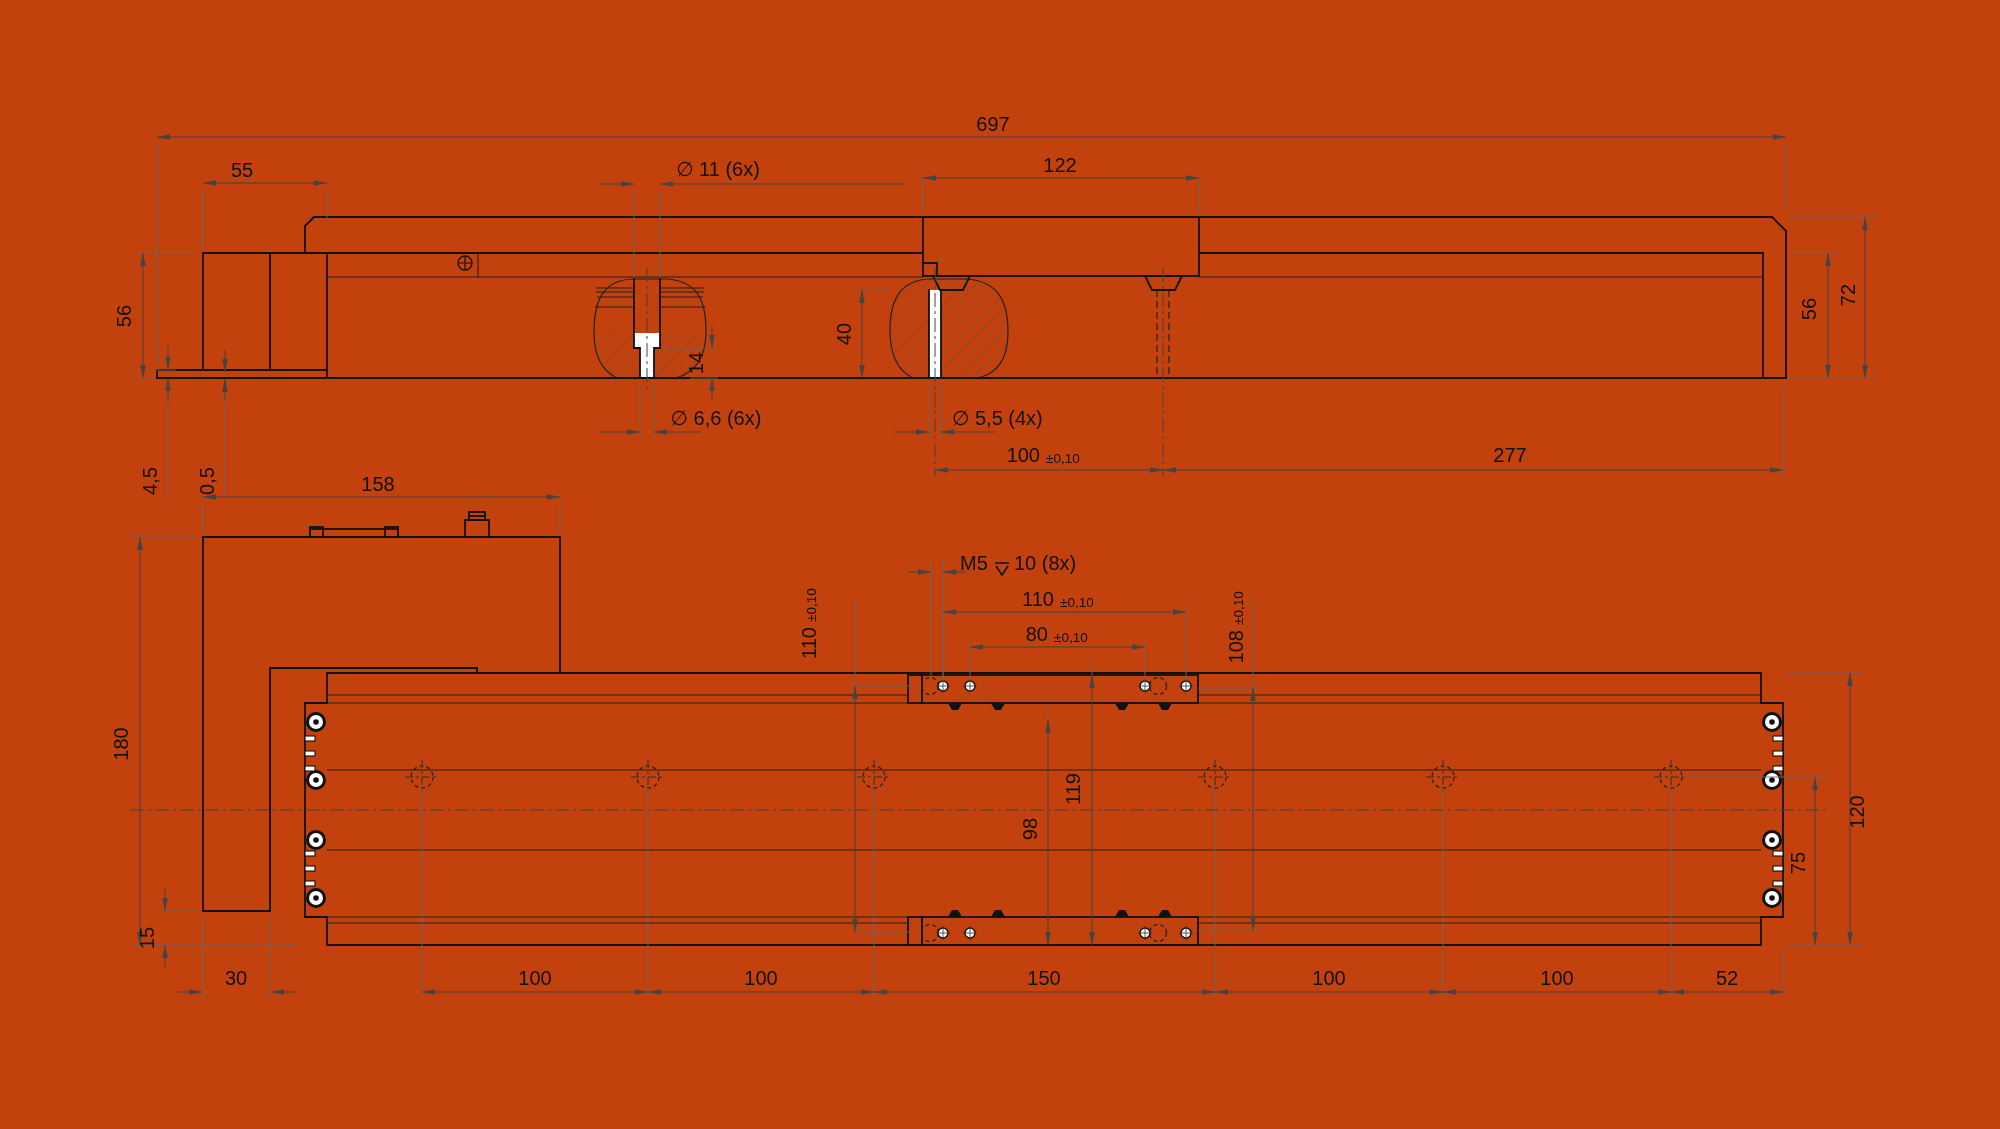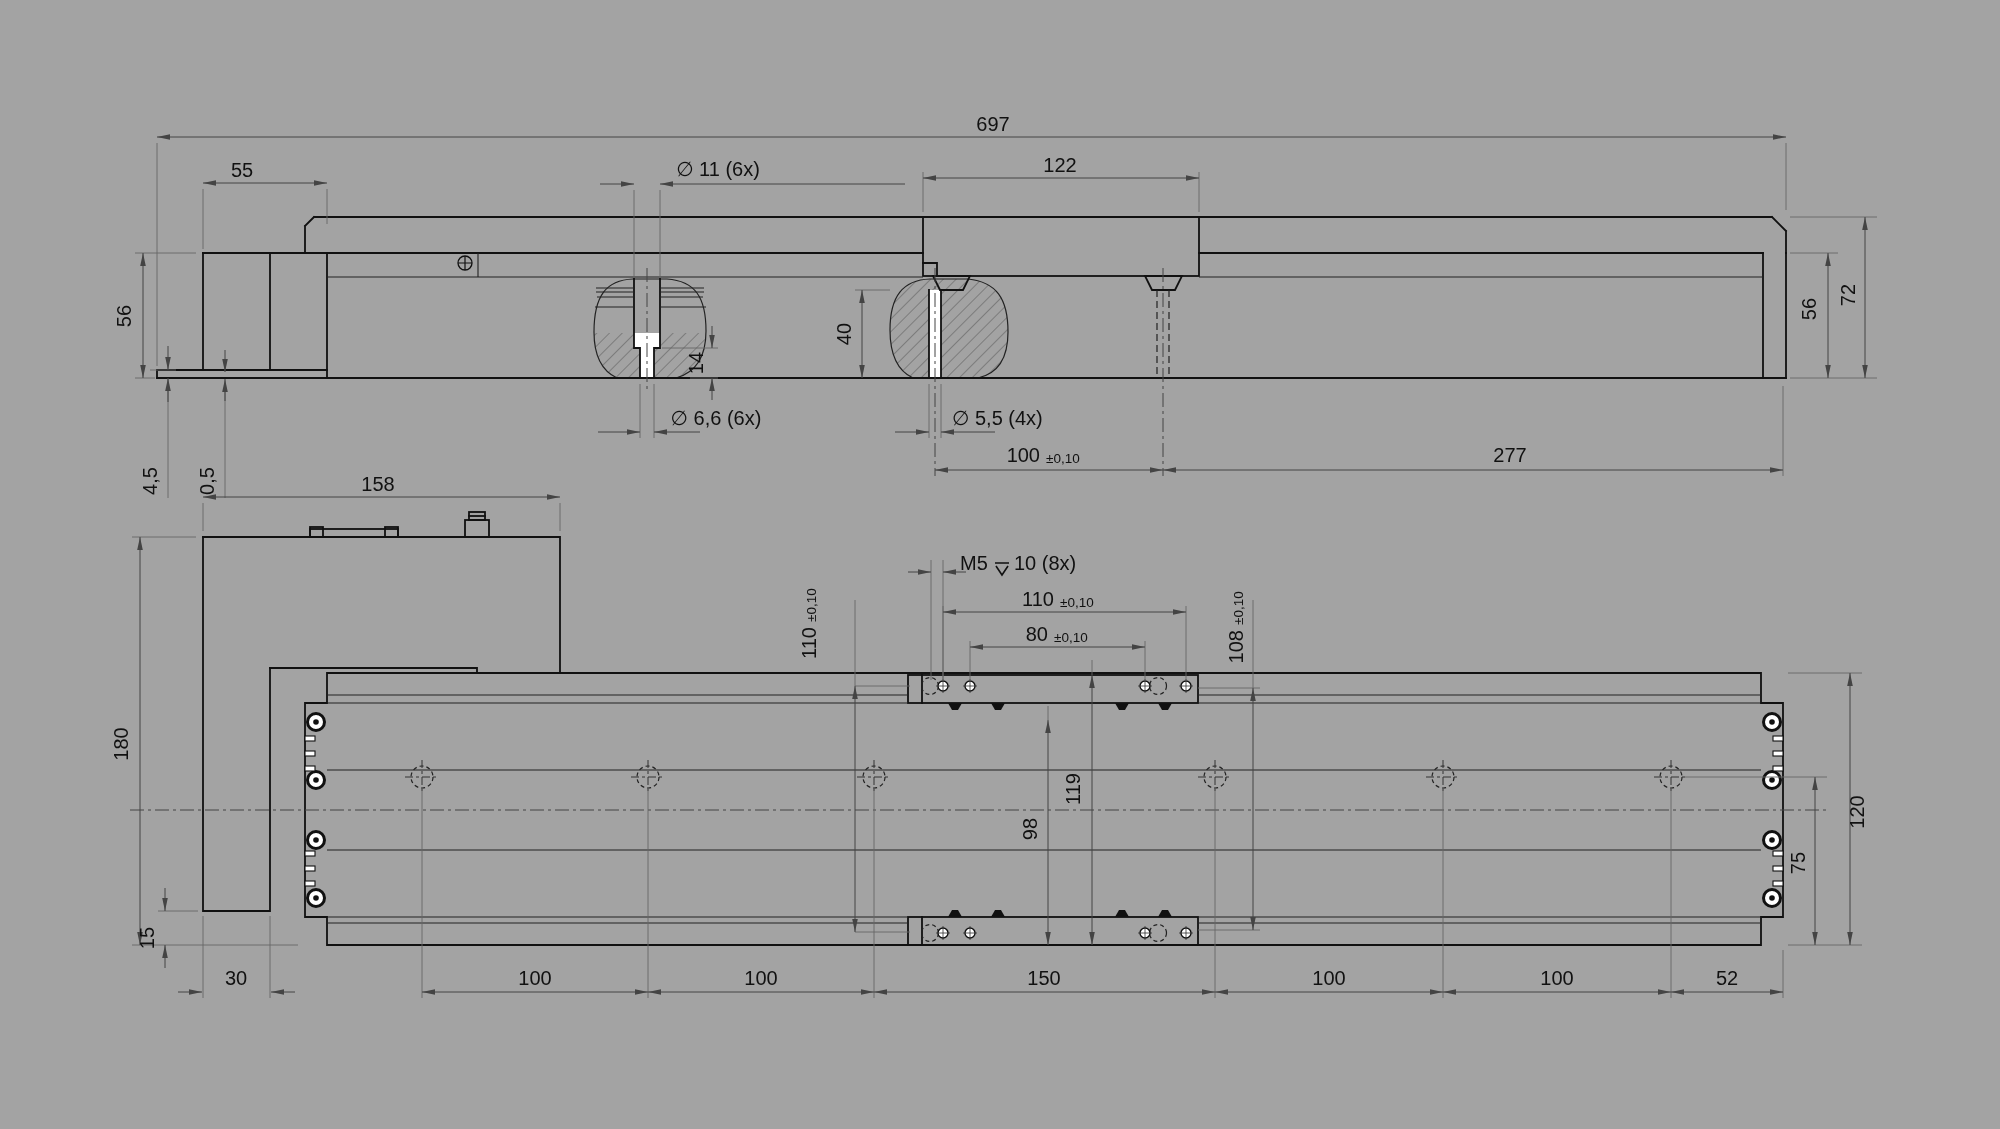--- a/index.html
+++ b/index.html
@@ -1,16 +1,16 @@
 <!DOCTYPE html>
 <html><head>
 <meta charset="utf-8">
 <style>
   html,body{margin:0;padding:0;background:#fff;}
-  #stage{width:2000px;height:1129px;position:relative;background:#a3a3a3;
+  #stage{width:2000px;height:1129px;position:relative;background:#c2410c;
          font-family:"Liberation Sans", sans-serif;}
   svg{display:block}
   text{fill:#111;font-family:"Liberation Sans", sans-serif;}
   .ol   *{stroke:#111;stroke-width:1.8;fill:none;stroke-linecap:square}
   .thin *{stroke:#222;stroke-width:1.1;fill:none}
   .thick*{stroke:#111;stroke-width:2.8;fill:none}
   .dim  *{stroke:#444;stroke-width:1;fill:none}
   .ext  *{stroke:#666;stroke-width:0.9;fill:none}
   .cl   *{stroke:#444;stroke-width:1;fill:none;stroke-dasharray:14 4 3 4}
   .hid  *{stroke:#222;stroke-width:1.2;fill:none;stroke-dasharray:7 4}

